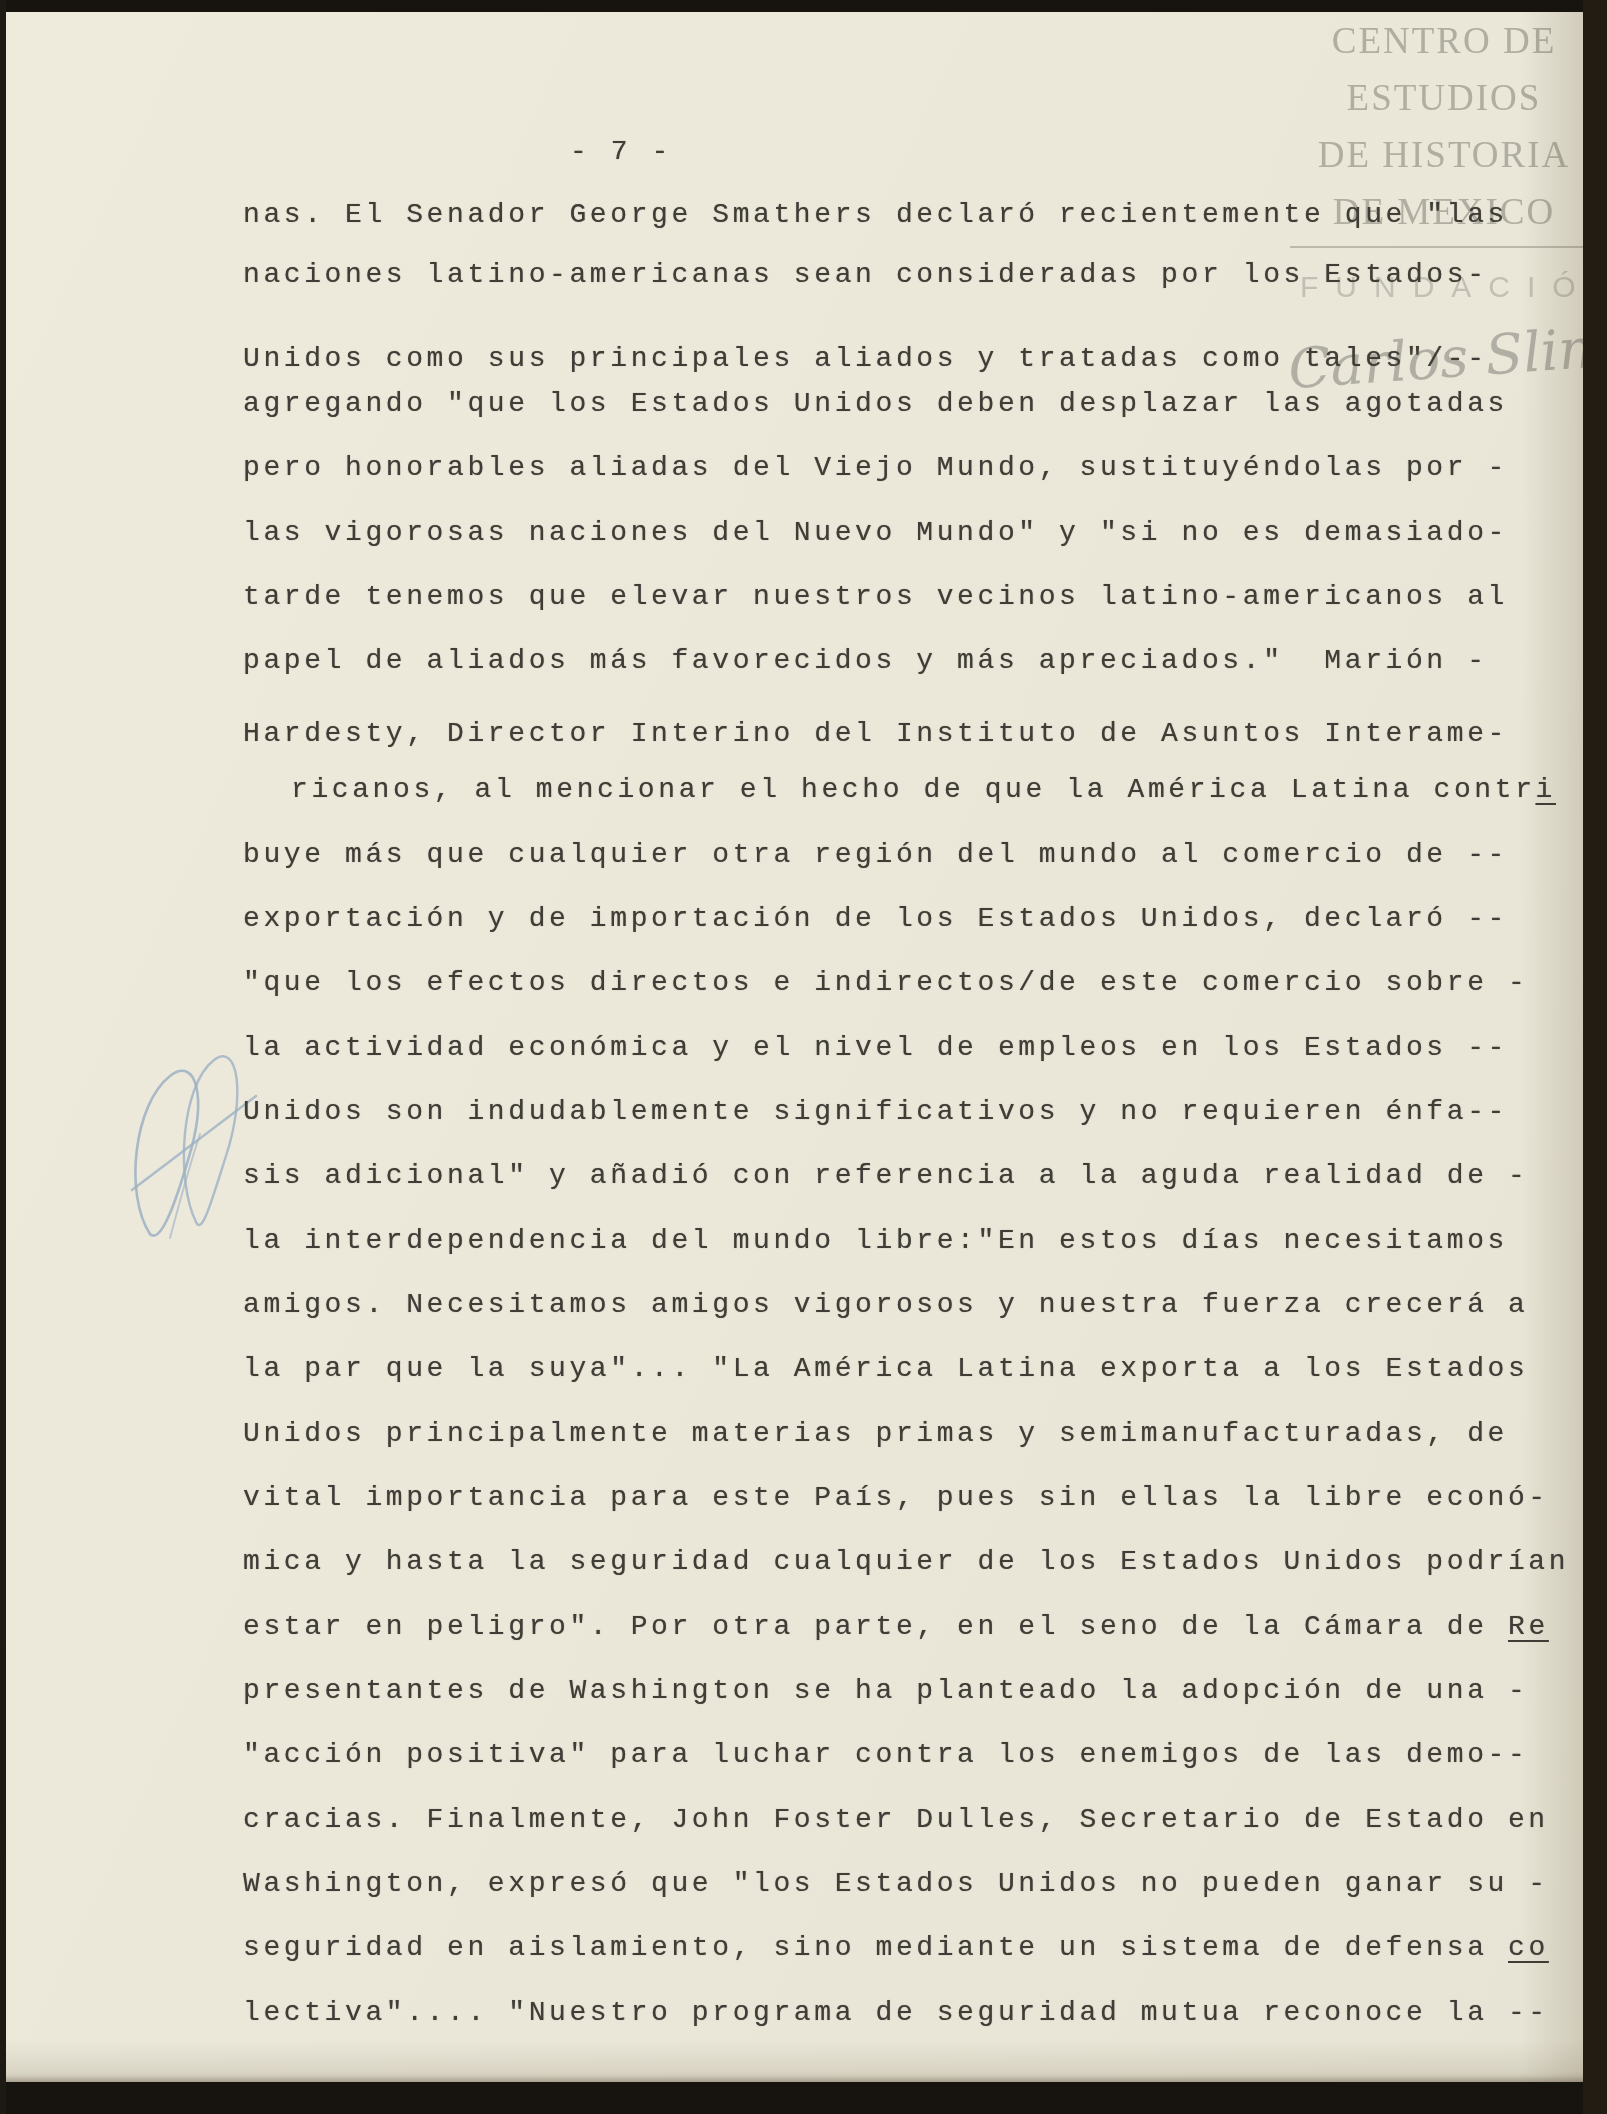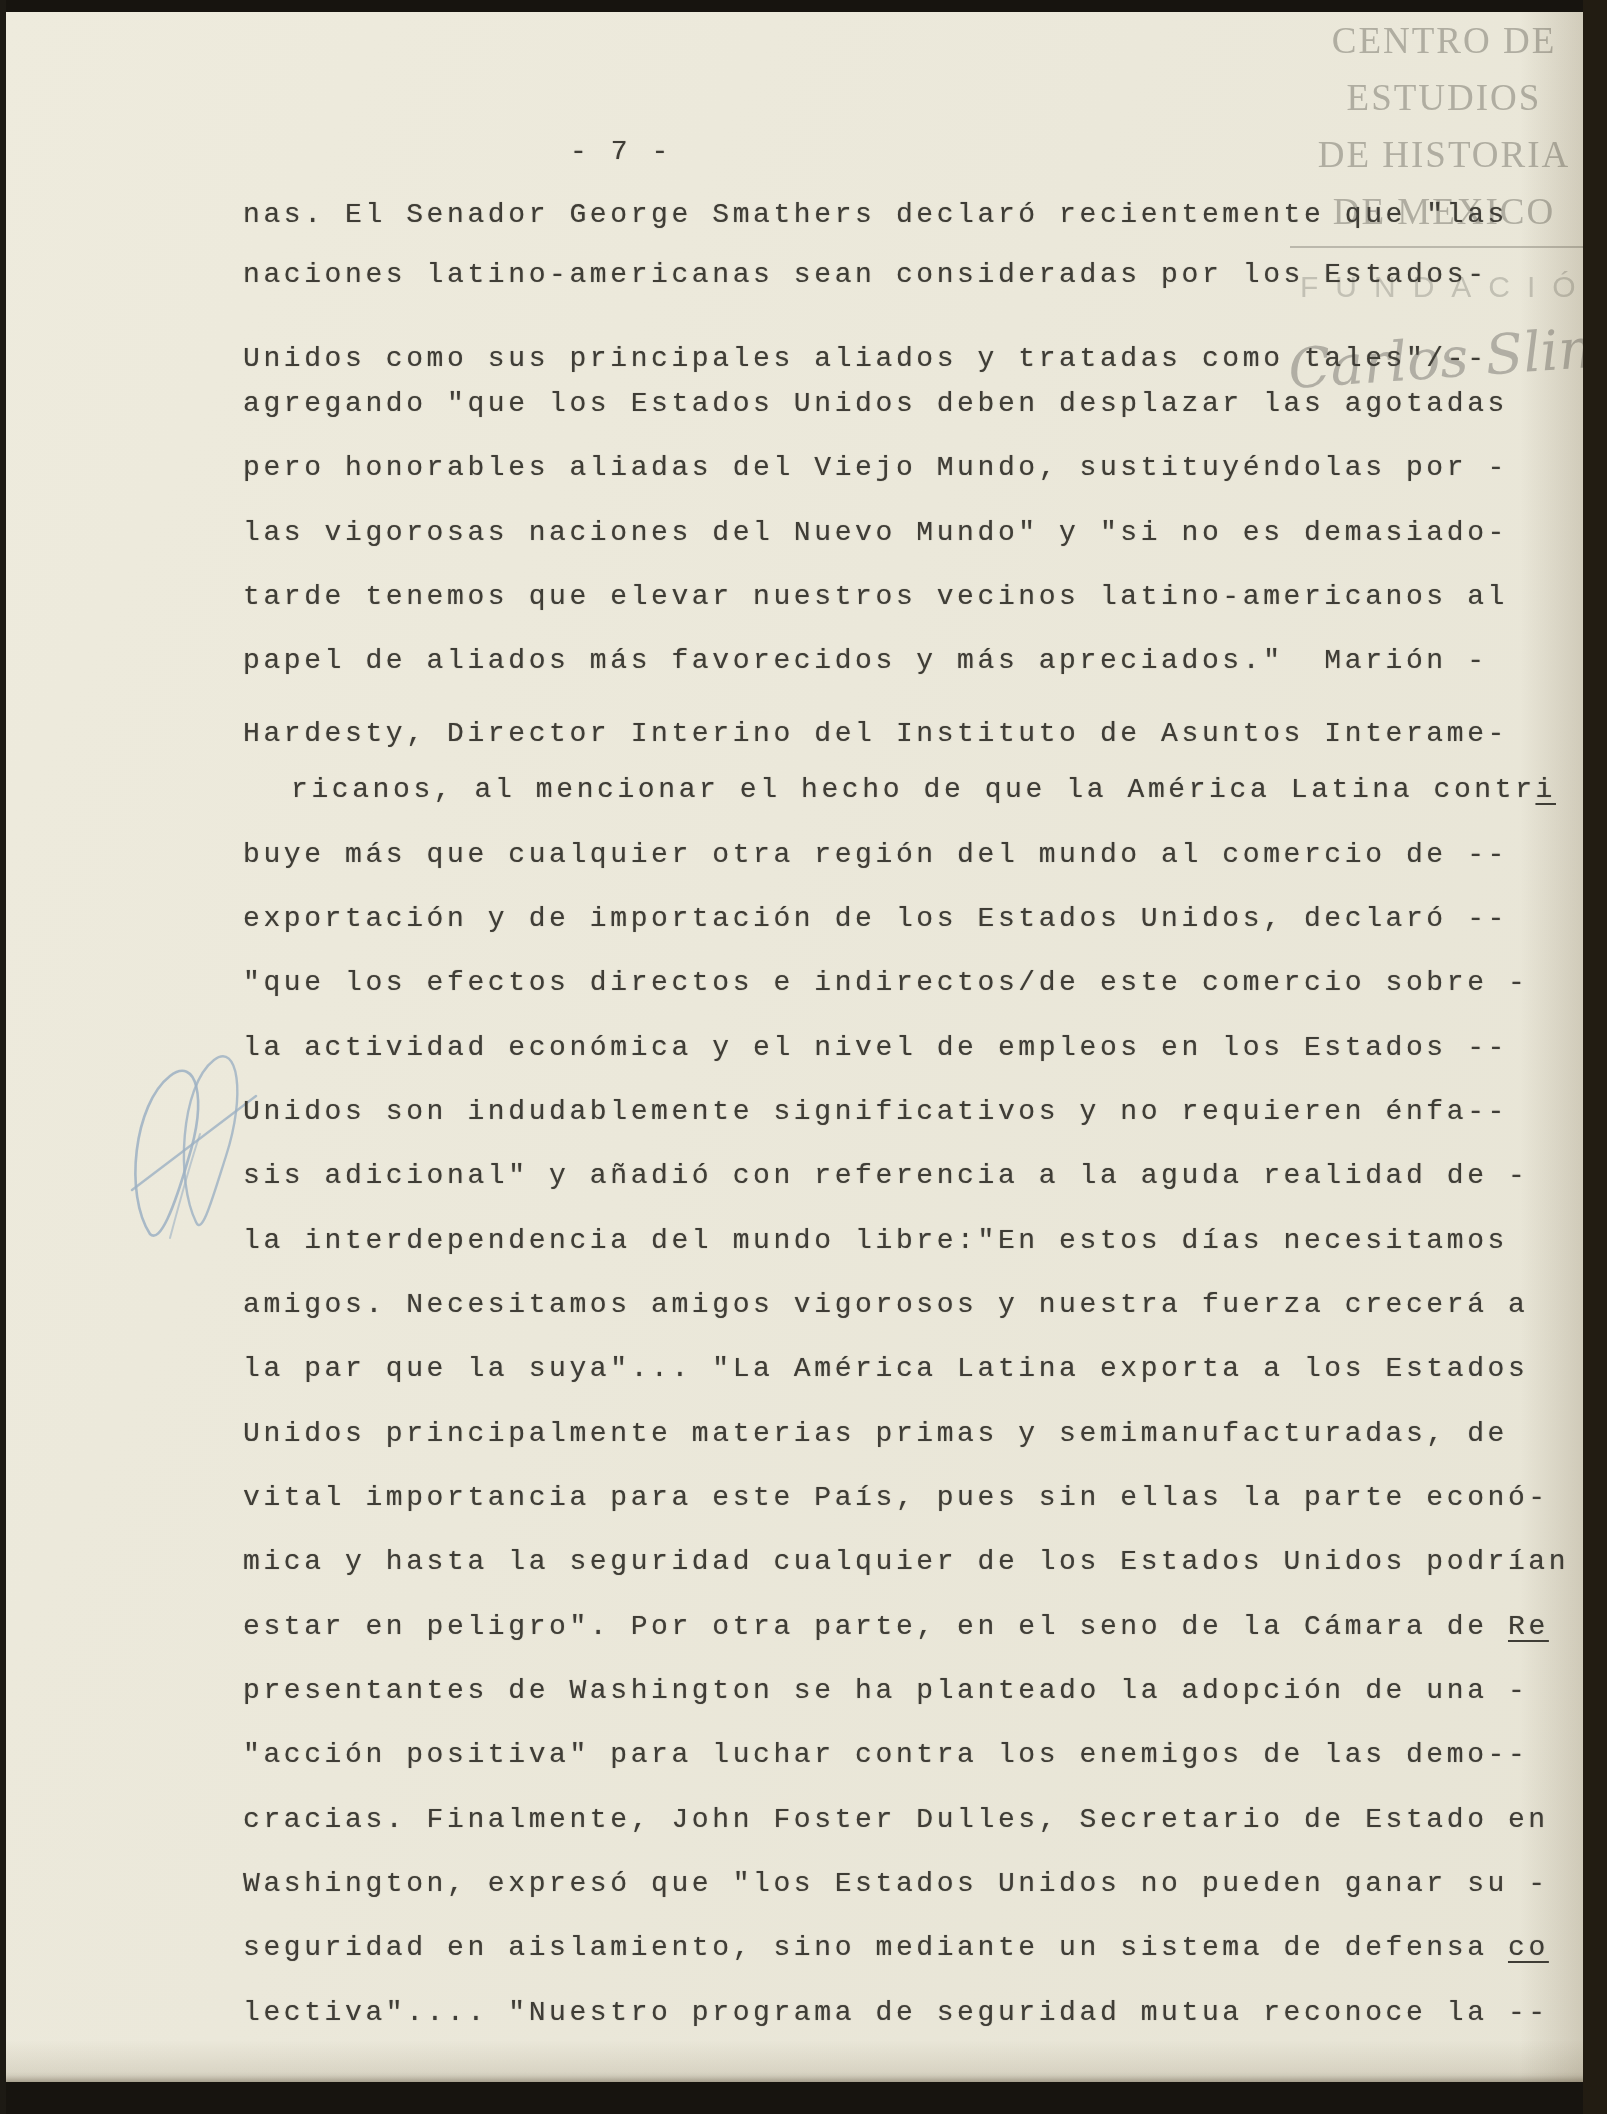--- a/index.html
+++ b/index.html
@@ -100,21 +100,21 @@
         <div class="tline" style="top: 839.5px;"><span>buye más que cualquier otra región del mundo al comercio de --</span></div>
         <div class="tline" style="top: 903.85px;"><span>exportación y de importación de los Estados Unidos, declaró --</span></div>
         <div class="tline" style="top: 968.2px;"><span>"que los efectos directos e indirectos/de este comercio sobre -</span></div>
         <div class="tline" style="top: 1032.55px;"><span>la actividad económica y el nivel de empleos en los Estados --</span></div>
         <div class="tline" style="top: 1096.9px;"><span>Unidos son indudablemente significativos y no requieren énfa--</span></div>
         <div class="tline" style="top: 1161.25px;"><span>sis adicional" y añadió con referencia a la aguda realidad de -</span></div>
         <div class="tline" style="top: 1225.6px;"><span>la interdependencia del mundo libre:"En estos días necesitamos</span></div>
         <div class="tline" style="top: 1289.95px; text-align: right;"><span>amigos. Necesitamos amigos vigorosos y nuestra fuerza crecerá a</span></div>
         <div class="tline" style="top: 1354.3px;"><span>la par que la suya"... "La América Latina exporta a los Estados</span></div>
         <div class="tline" style="top: 1418.65px;"><span>Unidos principalmente materias primas y semimanufacturadas, de</span></div>
-        <div class="tline" style="top: 1483px;"><span>vital importancia para este País, pues sin ellas la parte econó-</span></div>
+        <div class="tline" style="top: 1483px;"><span>vital importancia para este País, pues sin ellas la libre econó-</span></div>
         <div class="tline" style="top: 1547.35px;"><span>mica y hasta la seguridad cualquier de los Estados Unidos podrían</span></div>
         <div class="tline" style="top: 1611.7px;"><span>estar en peligro". Por otra parte, en el seno de la Cámara de </span><span class="tw-underline">Re</span></div>
         <div class="tline" style="top: 1676.05px;"><span>presentantes de Washington se ha planteado la adopción de una -</span></div>
         <div class="tline" style="top: 1740.4px;"><span>"acción positiva" para luchar contra los enemigos de las demo--</span></div>
         <div class="tline" style="top: 1804.75px;"><span>cracias. Finalmente, John Foster Dulles, Secretario de Estado en</span></div>
         <div class="tline" style="top: 1869.1px;"><span>Washington, expresó que "los Estados Unidos no pueden ganar su -</span></div>
         <div class="tline" style="top: 1933.45px; text-align: right;"><span>seguridad en aislamiento, sino mediante un sistema de defensa </span><span class="tw-underline">co</span></div>
         <div class="tline" style="top: 1997.8px;"><span>lectiva".... "Nuestro programa de seguridad mutua reconoce la --</span></div>
       </div>
   </div>

